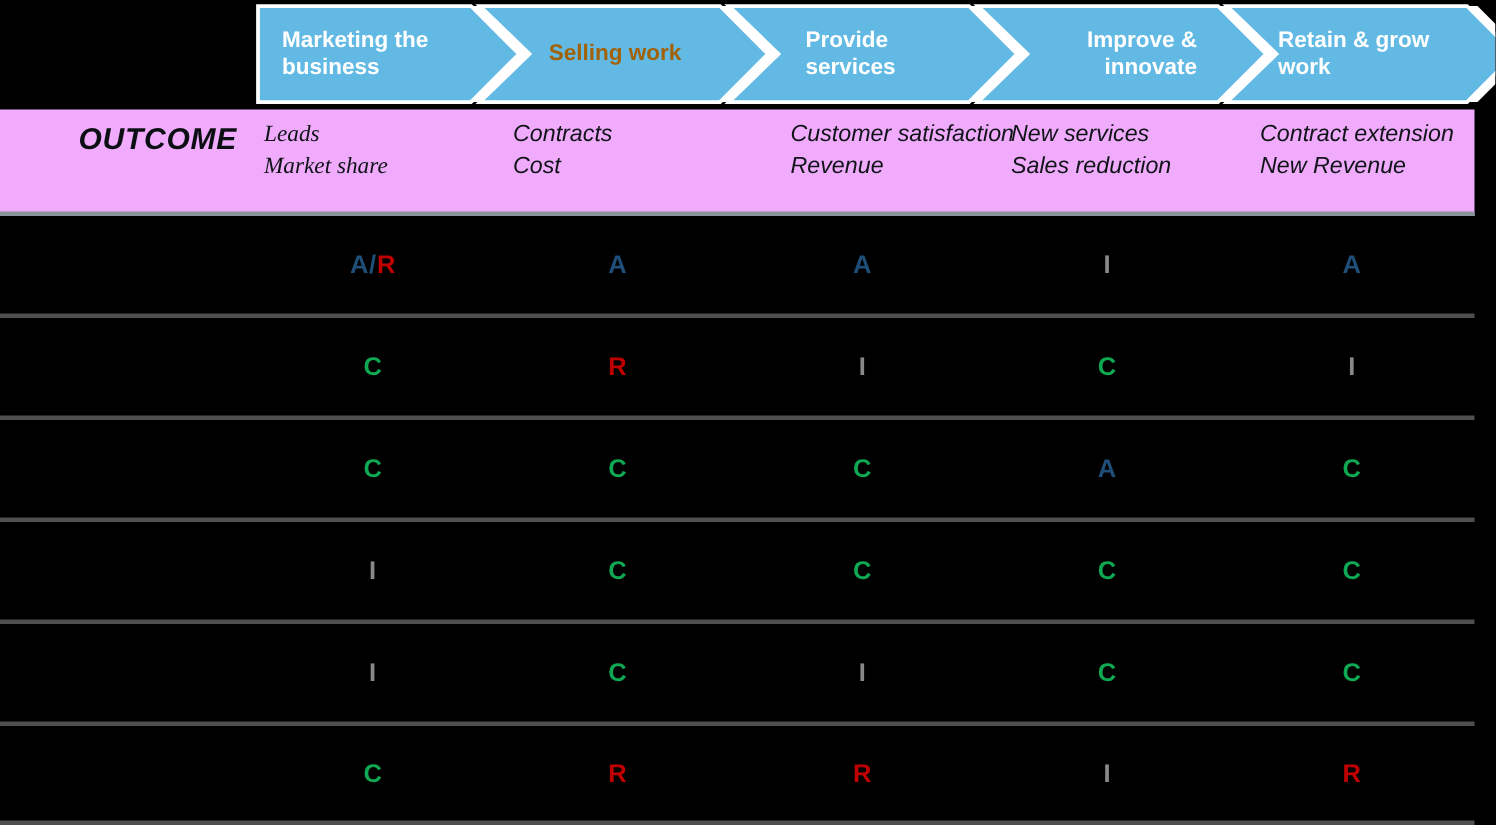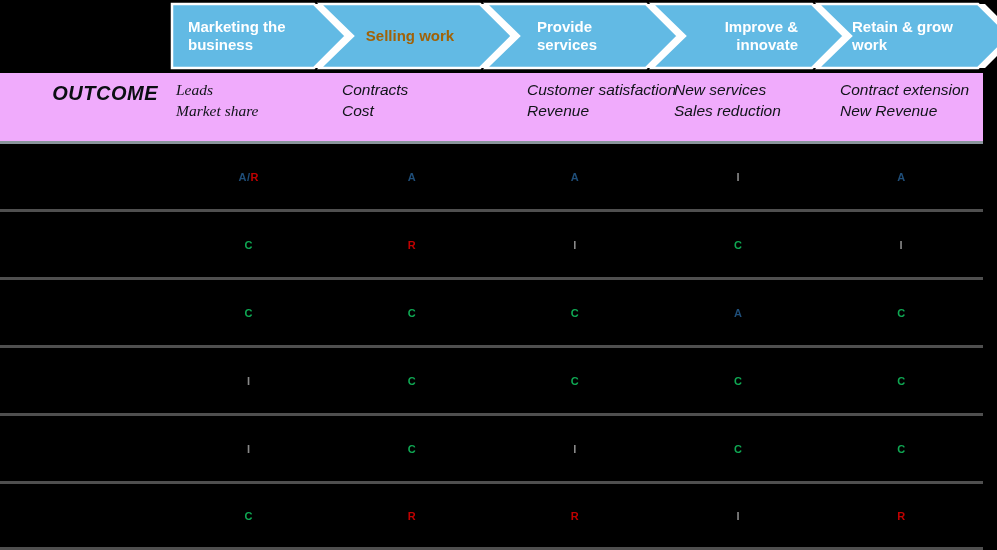--- a/index.html
+++ b/index.html
@@ -28,21 +28,21 @@
   }
   
   .matrix{position:absolute;left:0;top:144px;width:983px;}
   .matrix-row{
     display:flex;align-items:center;height:68px;box-sizing:border-box;
     border-bottom:3px solid #4F4F4F;background:#000;
   }
   .matrix-row.last{height:66px;}
   .row-label-cell{width:170px;height:100%;}
   .raci-cell{
-    width:166px;text-align:center;font-weight:bold;font-size:11px;letter-spacing:.5px;
+    width:166px;text-align:center;font-weight:bold;font-size:17px;letter-spacing:.5px;
   }
 </style>
 </head>
 <body>
 
 <div class="canvas">
 
   <div class="arrow-band">
     <svg id="arrow-svg" width="997" height="72" viewBox="0 0 997 72">
         <polygon points="179,4 321,4 353,36 321,68 179,68" fill="#FFFFFF"></polygon>

